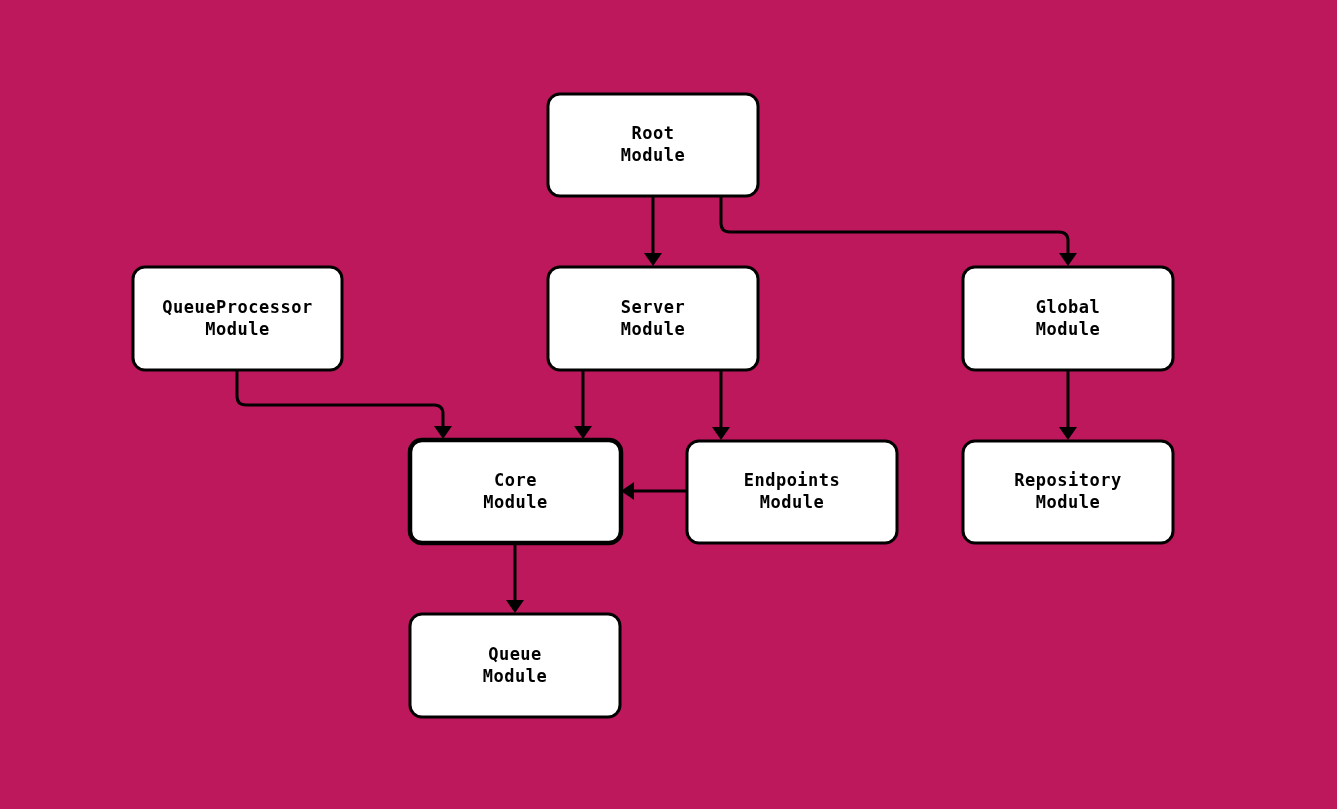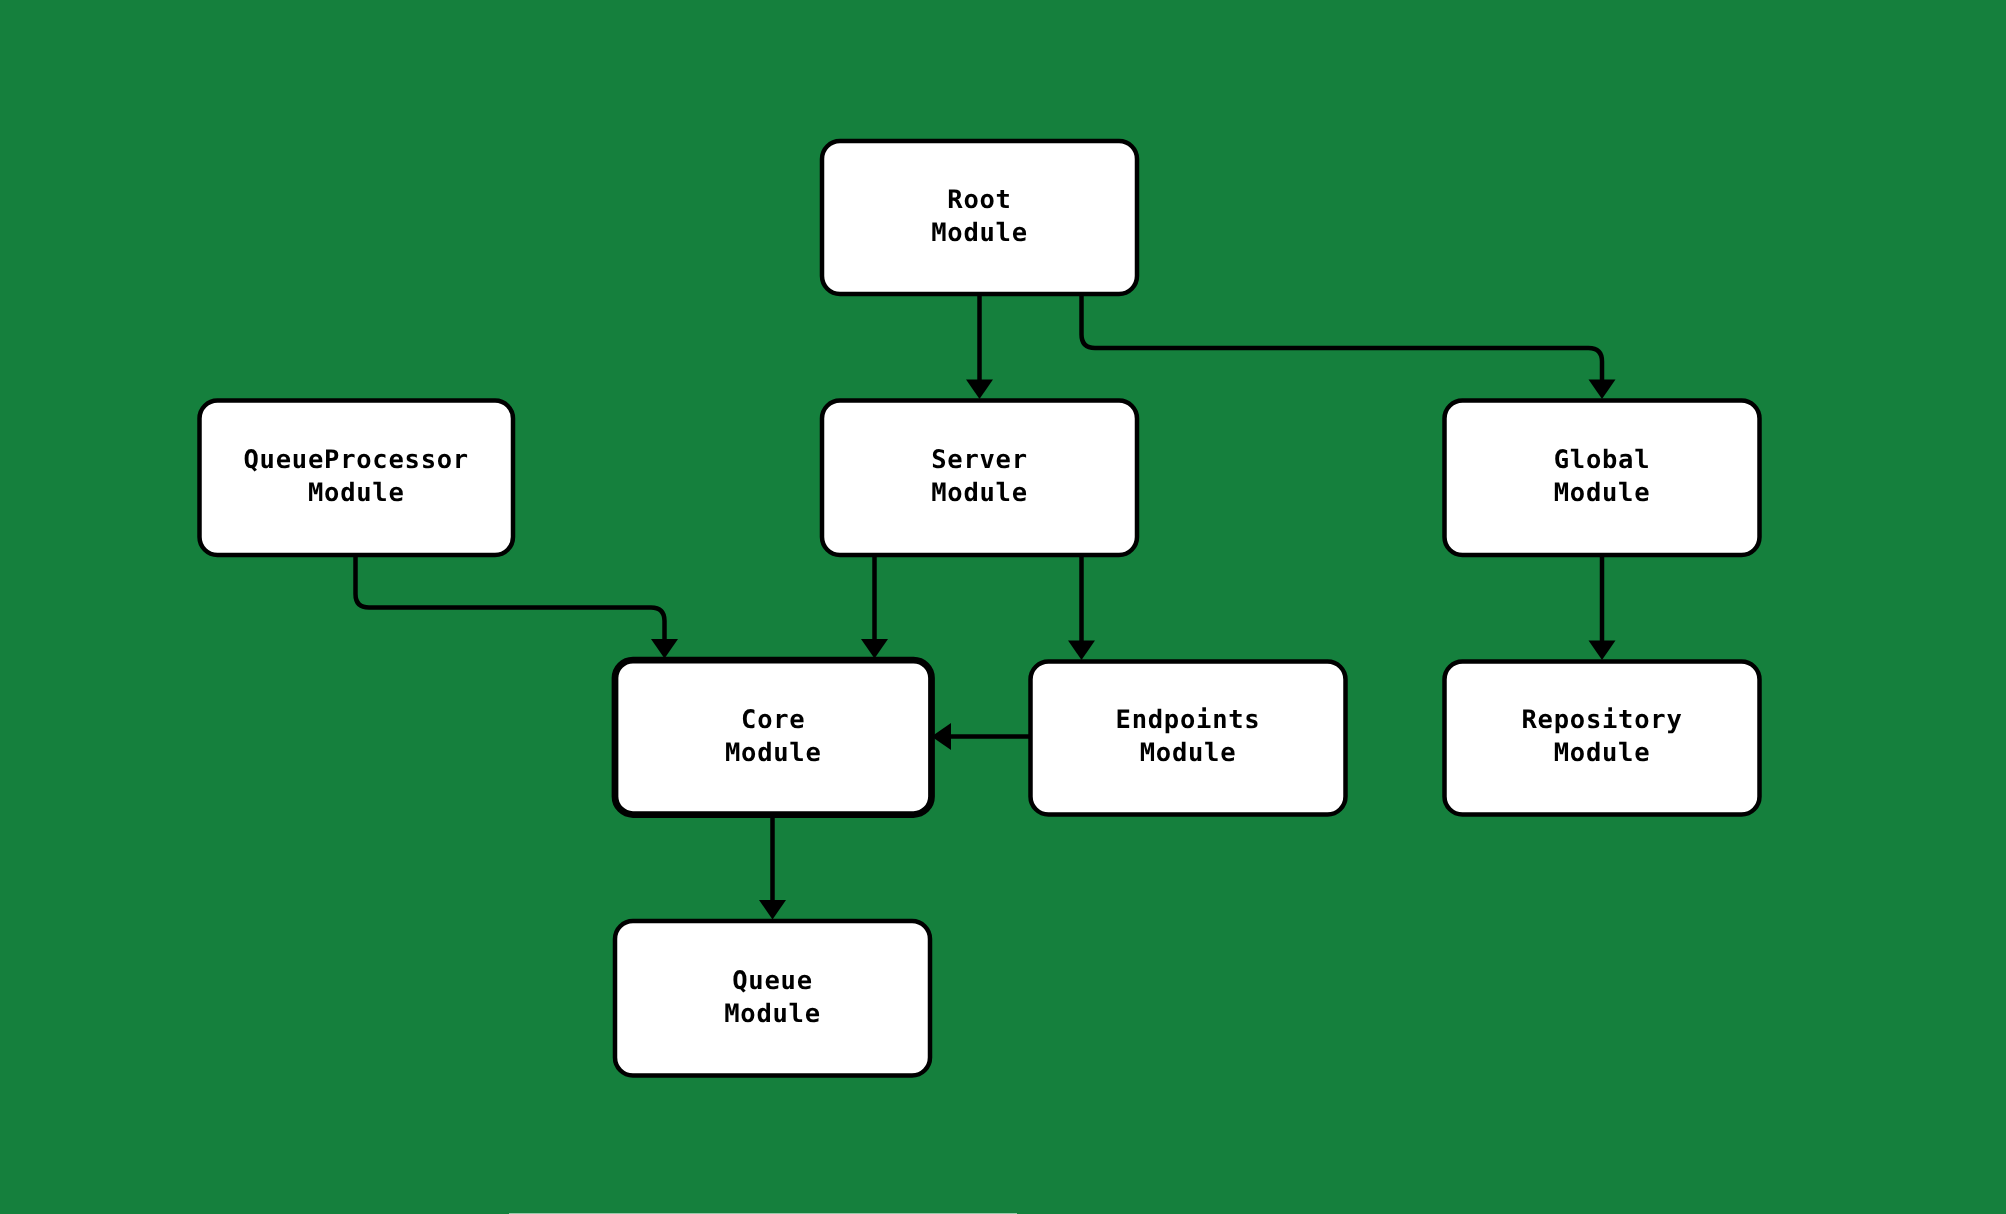--- a/index.html
+++ b/index.html
@@ -10,21 +10,21 @@
   body {
     width: 1337px;
     height: 809px;
     overflow: hidden;
     font-family: "DejaVu Sans Mono", "Liberation Mono", monospace;
   }
   #diagram-root {
     position: relative;
     width: 1337px;
     height: 809px;
-    background: #15803d;
+    background: #be185d;
   }
   svg#graph {
     display: block;
     width: 1337px;
     height: 809px;
   }
   .node-box {
     fill: #ffffff;
     stroke: #000000;
     stroke-width: 3;

